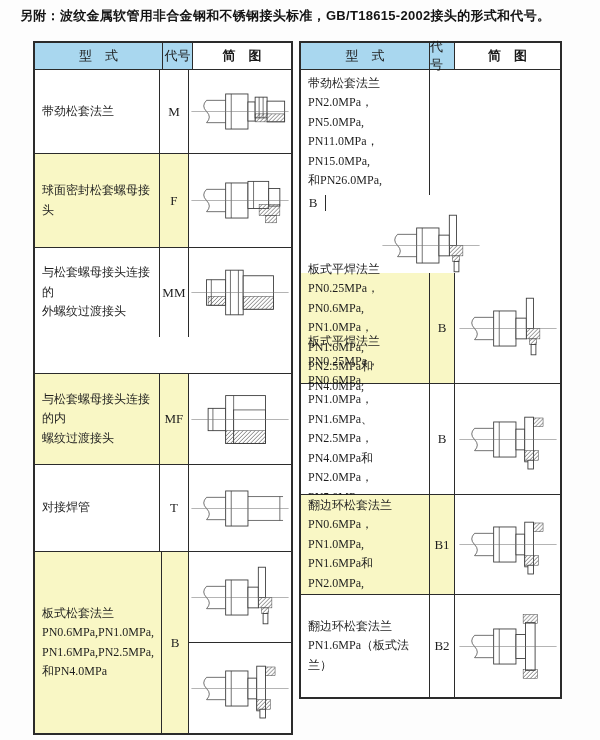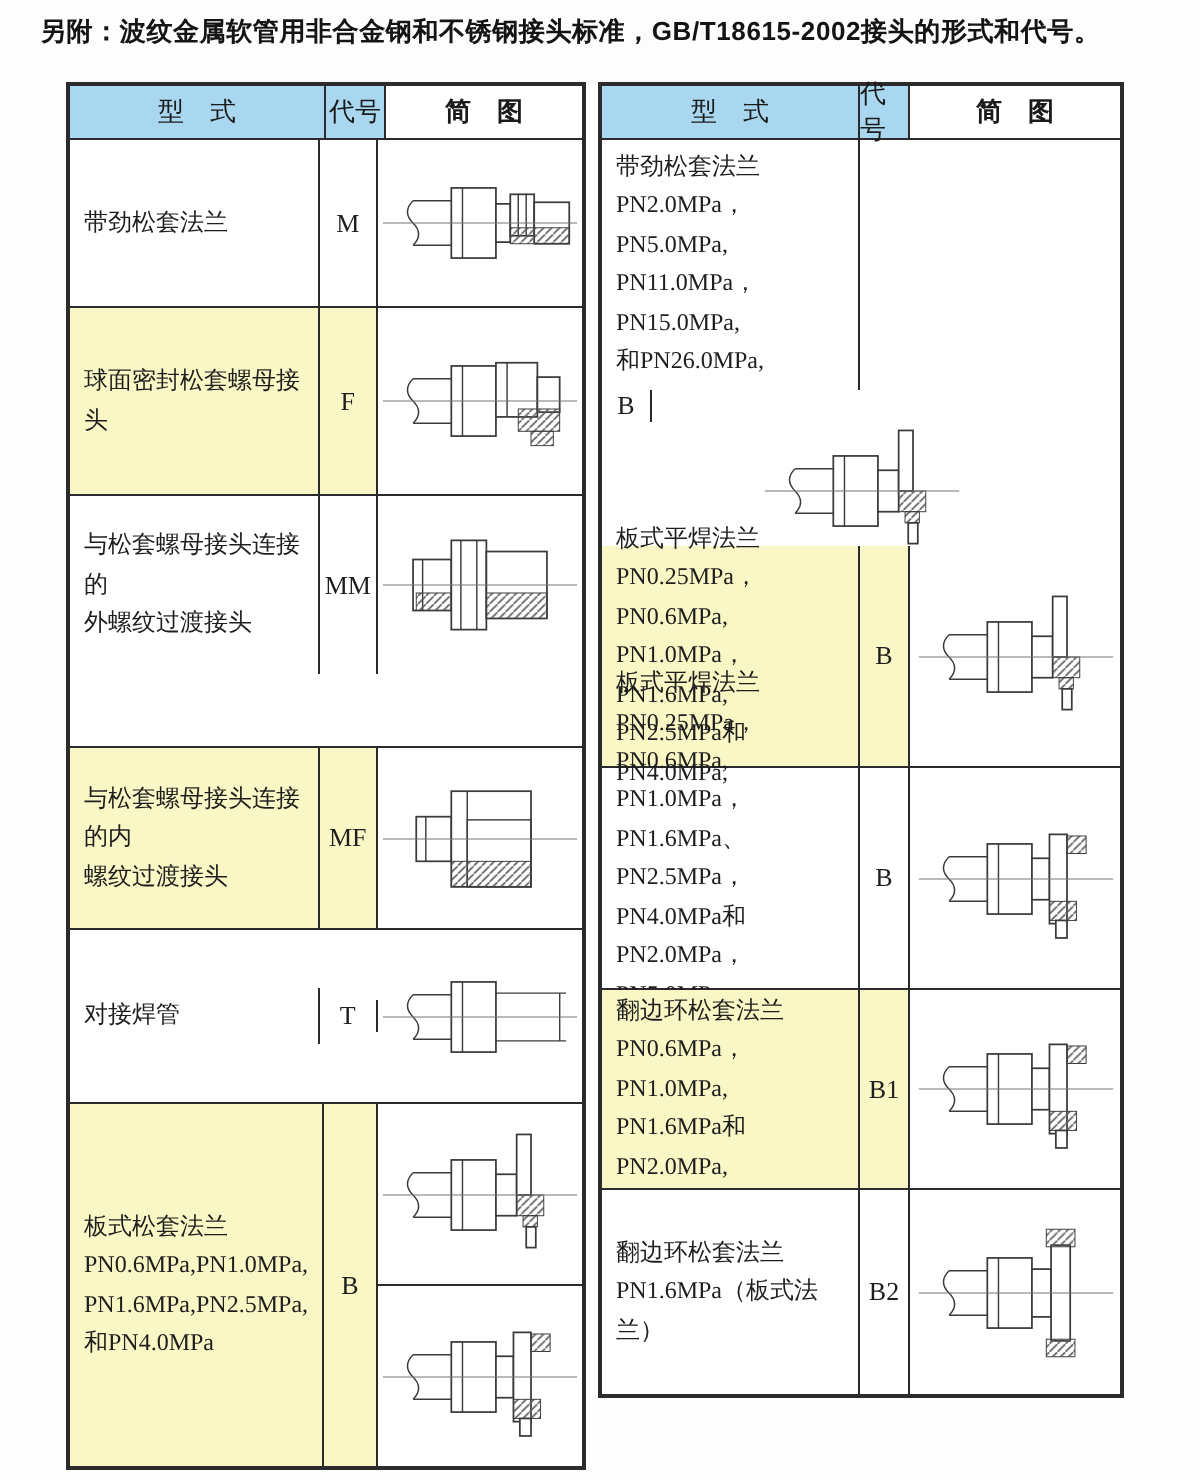--- a/index.html
+++ b/index.html
@@ -135,21 +135,21 @@
               <line class="s2" x1="30" y1="29" x2="30" y2="57"></line>
               <rect class="s" x="46" y="13" width="50" height="60"></rect>
               <line class="s2" x1="56" y1="13" x2="56" y2="73"></line>
               <rect class="s2f" x="56" y="31" width="40" height="42"></rect>
               <rect class="h" x="46" y="57" width="50" height="16"></rect>
               <line class="cl" x1="3" y1="43" x2="125" y2="43"></line>
             </svg>
           </div>
         </div>
       </div>
-      <div class="row" style="height: 87px; align-items: center;">
+      <div class="row" style="height: 87px;">
         <div class="c c-type">对接焊管</div>
         <div class="c c-code">T</div>
         <div class="c c-diag">
           <div class="diag-sub">
             <svg viewBox="0 0 128 86" width="102" height="69">
               <path class="s2" d="M22,29 q-7,7 0,14 q7,7 0,14"></path>
               <line class="s2" x1="22" y1="29" x2="46" y2="29"></line>
               <line class="s2" x1="22" y1="57" x2="46" y2="57"></line>
               <rect class="s" x="46" y="21" width="28" height="44"></rect>
               <line class="s2" x1="53" y1="21" x2="53" y2="65"></line>

